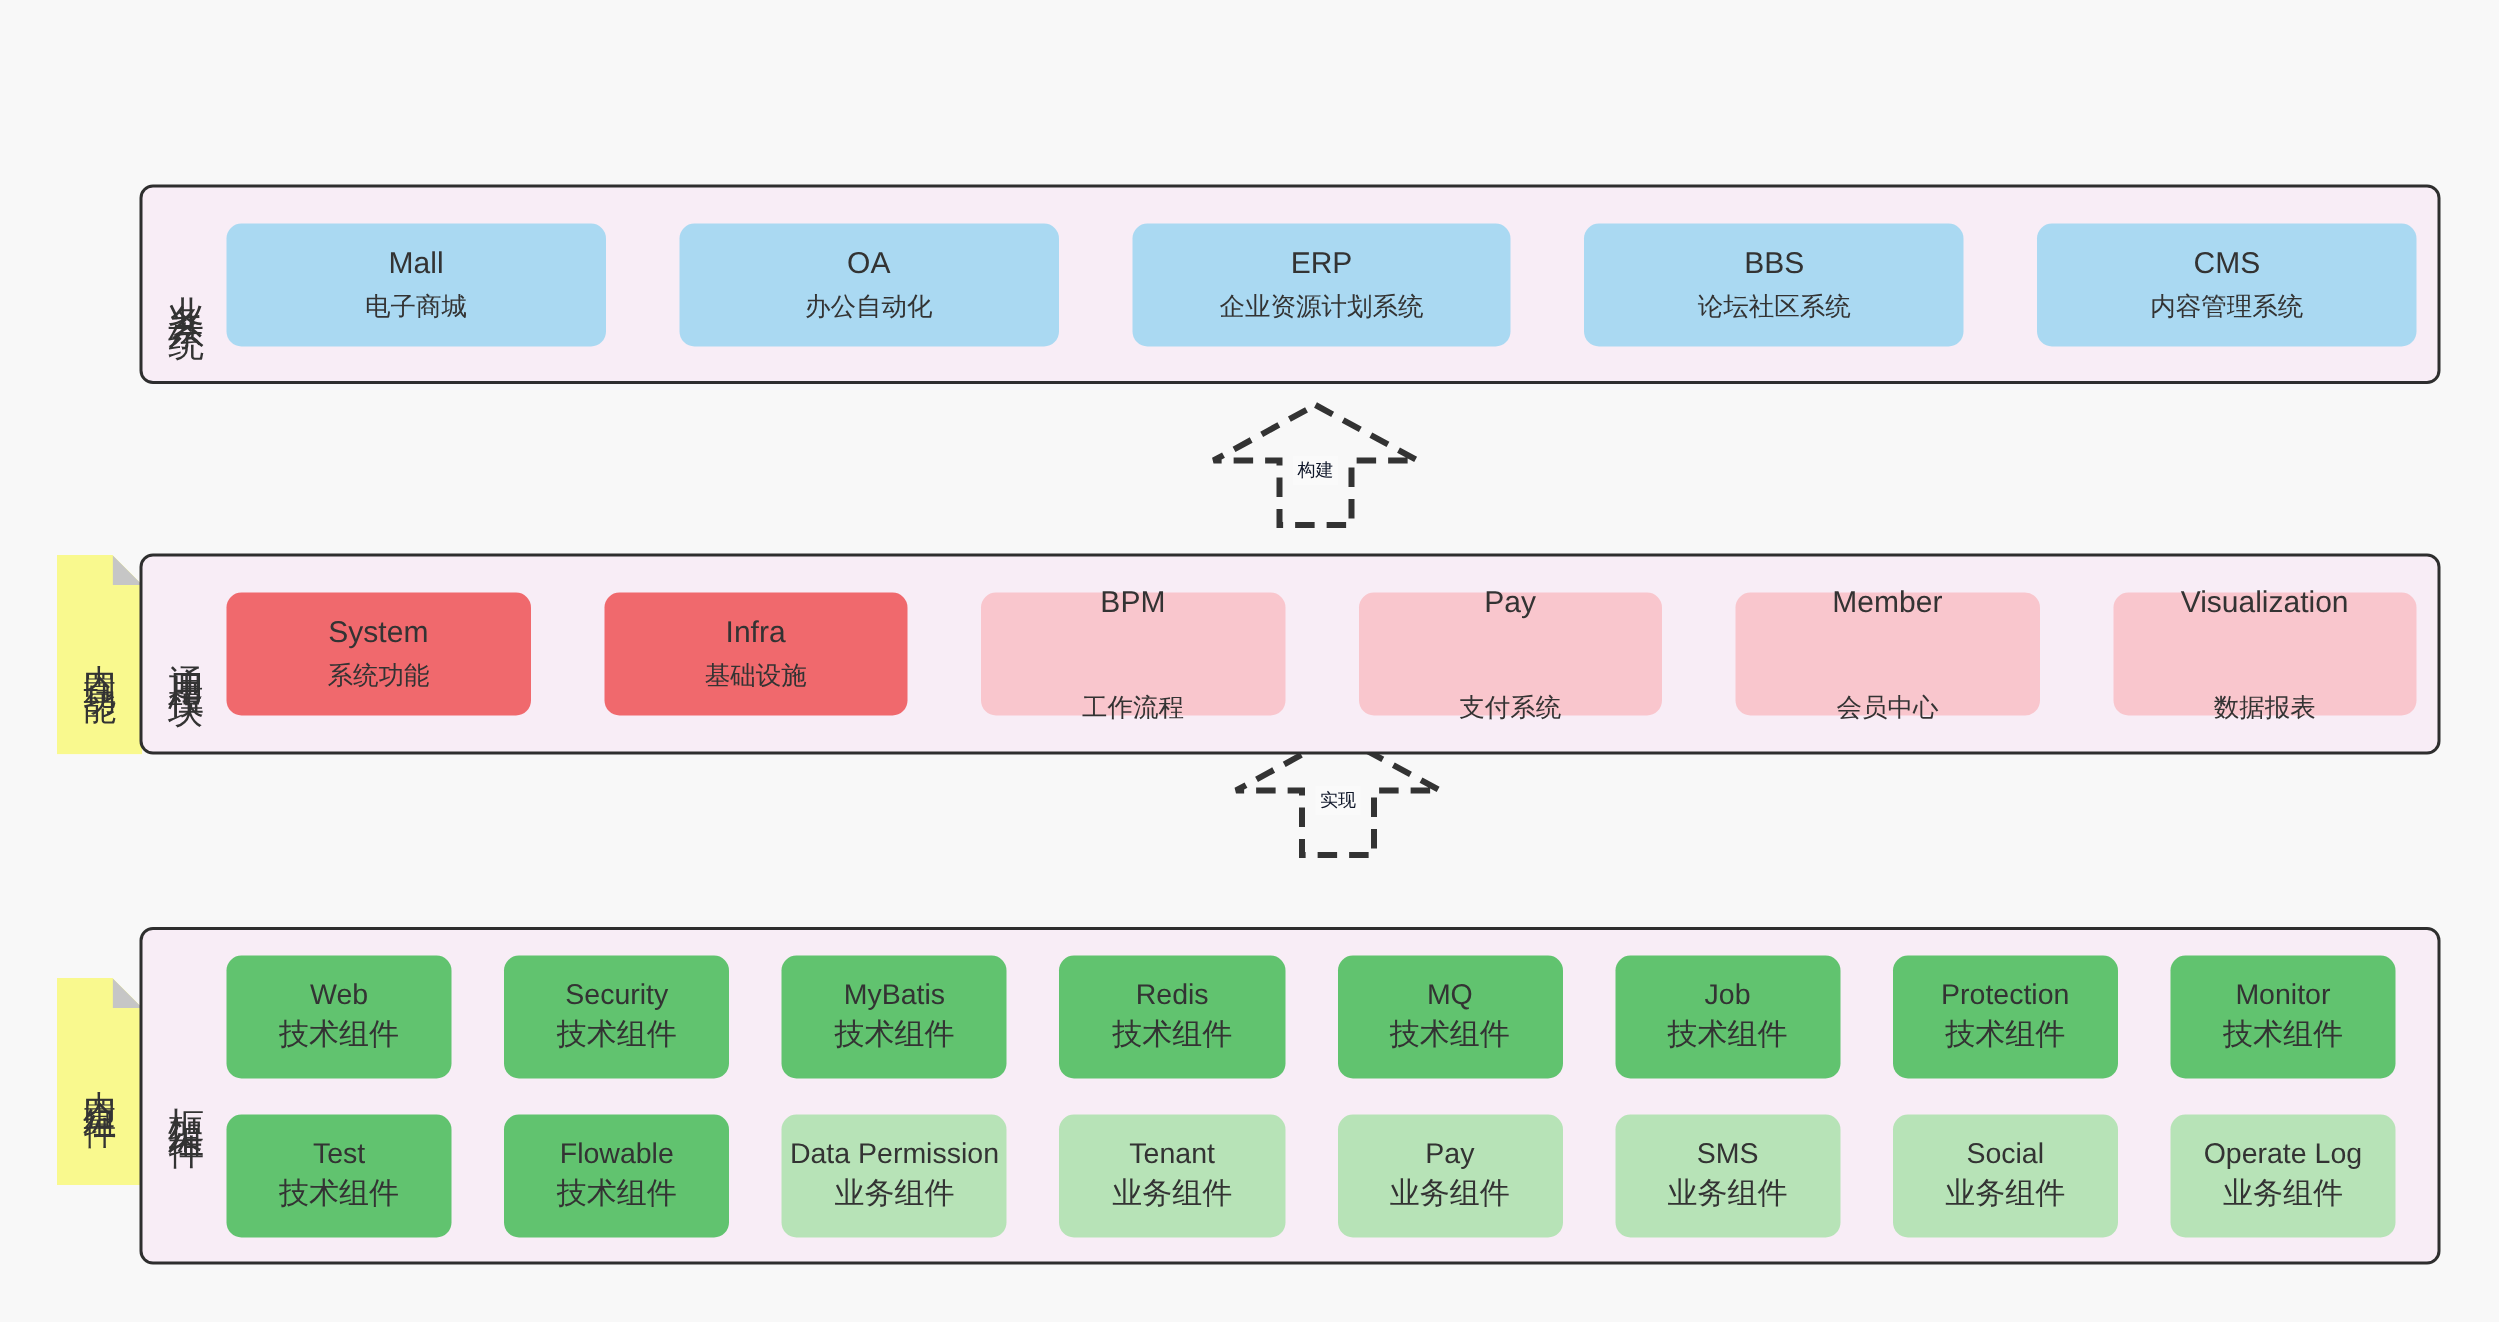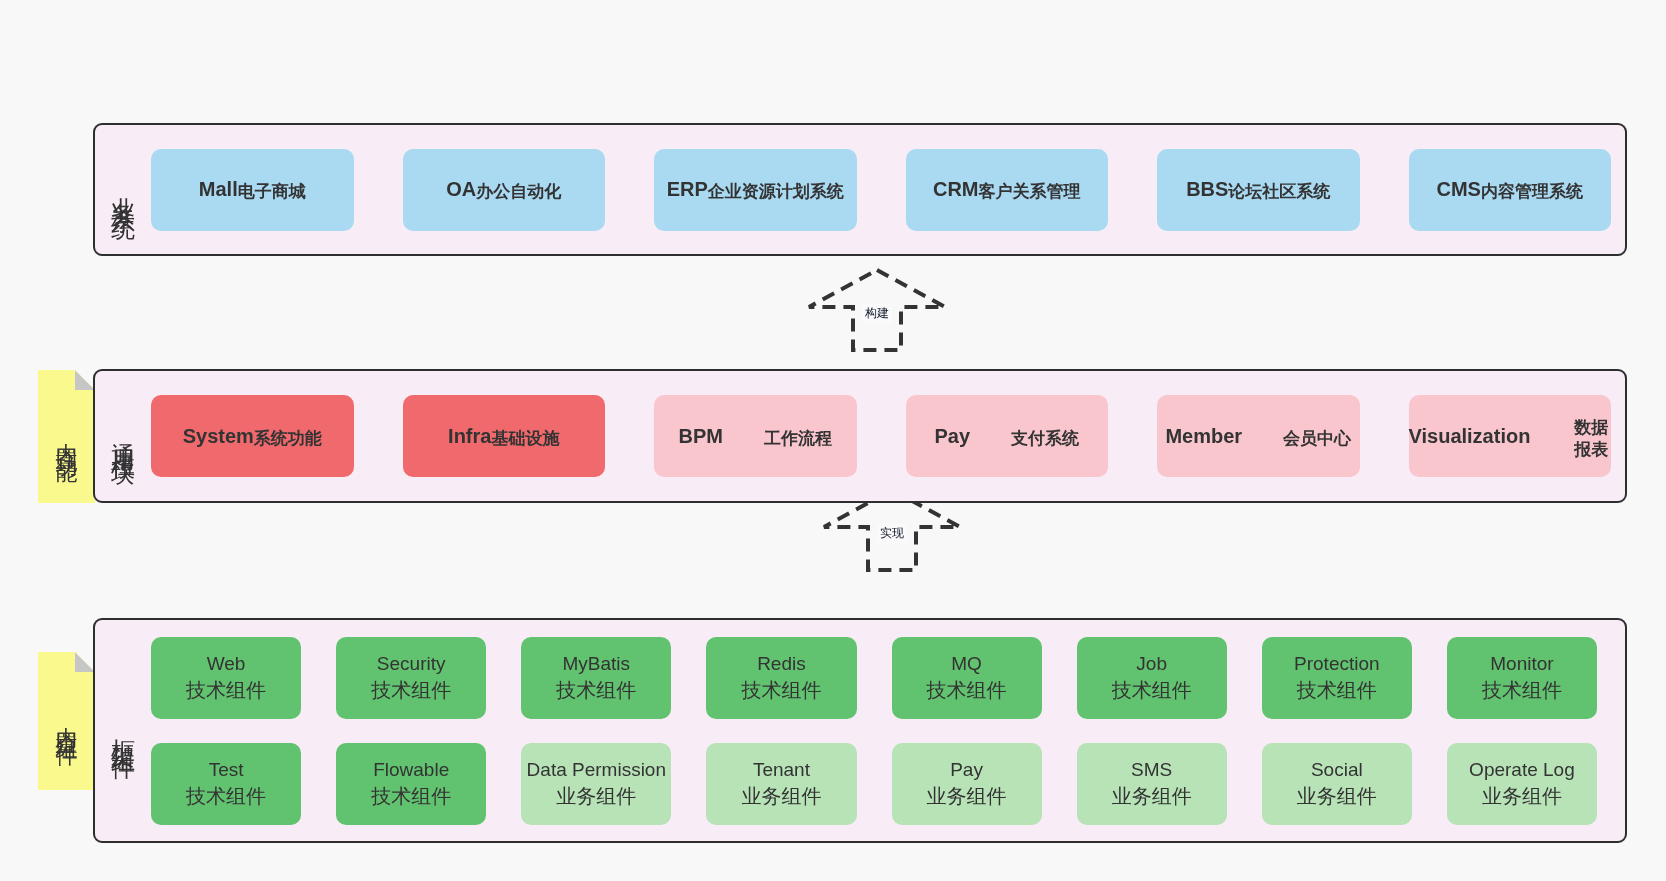--- a/index.html
+++ b/index.html
@@ -21,22 +21,22 @@
     flex:0 0 auto; width:36px; margin-left:10px;
     writing-mode:vertical-rl; text-orientation:upright;
     font-size:24px; letter-spacing:6px; color:#333; text-align:center;
     line-height:36px;
   }
   .band-boxes {
     flex:1; display:flex; gap:49px; padding:0 14px 0 10px; align-items:center;
   }
   .bigbox {
     flex:1; height:82px; border-radius:10px;
-    display:flex; flex-direction:row; align-items:center; justify-content:center;
-    text-align:center; line-height:1.25;font-weight:bold;
+    display:flex; flex-direction:column; align-items:center; justify-content:center;
+    text-align:center; line-height:1.25;
   }
   .bigbox .en { font-size:20px; }
   .bigbox .zh { font-size:17px; margin-top:5px; }
   .grid {
     flex:1; display:grid; grid-template-columns:repeat(8,1fr);
     gap:24px 35px; padding:0 28px 0 10px;
   }
   .smallbox {
     height:82px; border-radius:10px;
     display:flex; flex-direction:column; align-items:center; justify-content:center;
@@ -89,24 +89,20 @@
     </div>
     <div class="bigbox blue">
       <div class="en">OA</div>
       <div class="zh">办公自动化</div>
     </div>
     <div class="bigbox blue">
       <div class="en">ERP</div>
       <div class="zh">企业资源计划系统</div>
     </div>
     <div class="bigbox blue">
-      <div class="en">CRM</div>
-      <div class="zh">客户关系管理</div>
-    </div>
-    <div class="bigbox blue">
       <div class="en">BBS</div>
       <div class="zh">论坛社区系统</div>
     </div>
     <div class="bigbox blue">
       <div class="en">CMS</div>
       <div class="zh">内容管理系统</div>
     </div>
   </div>
 </div>
 

